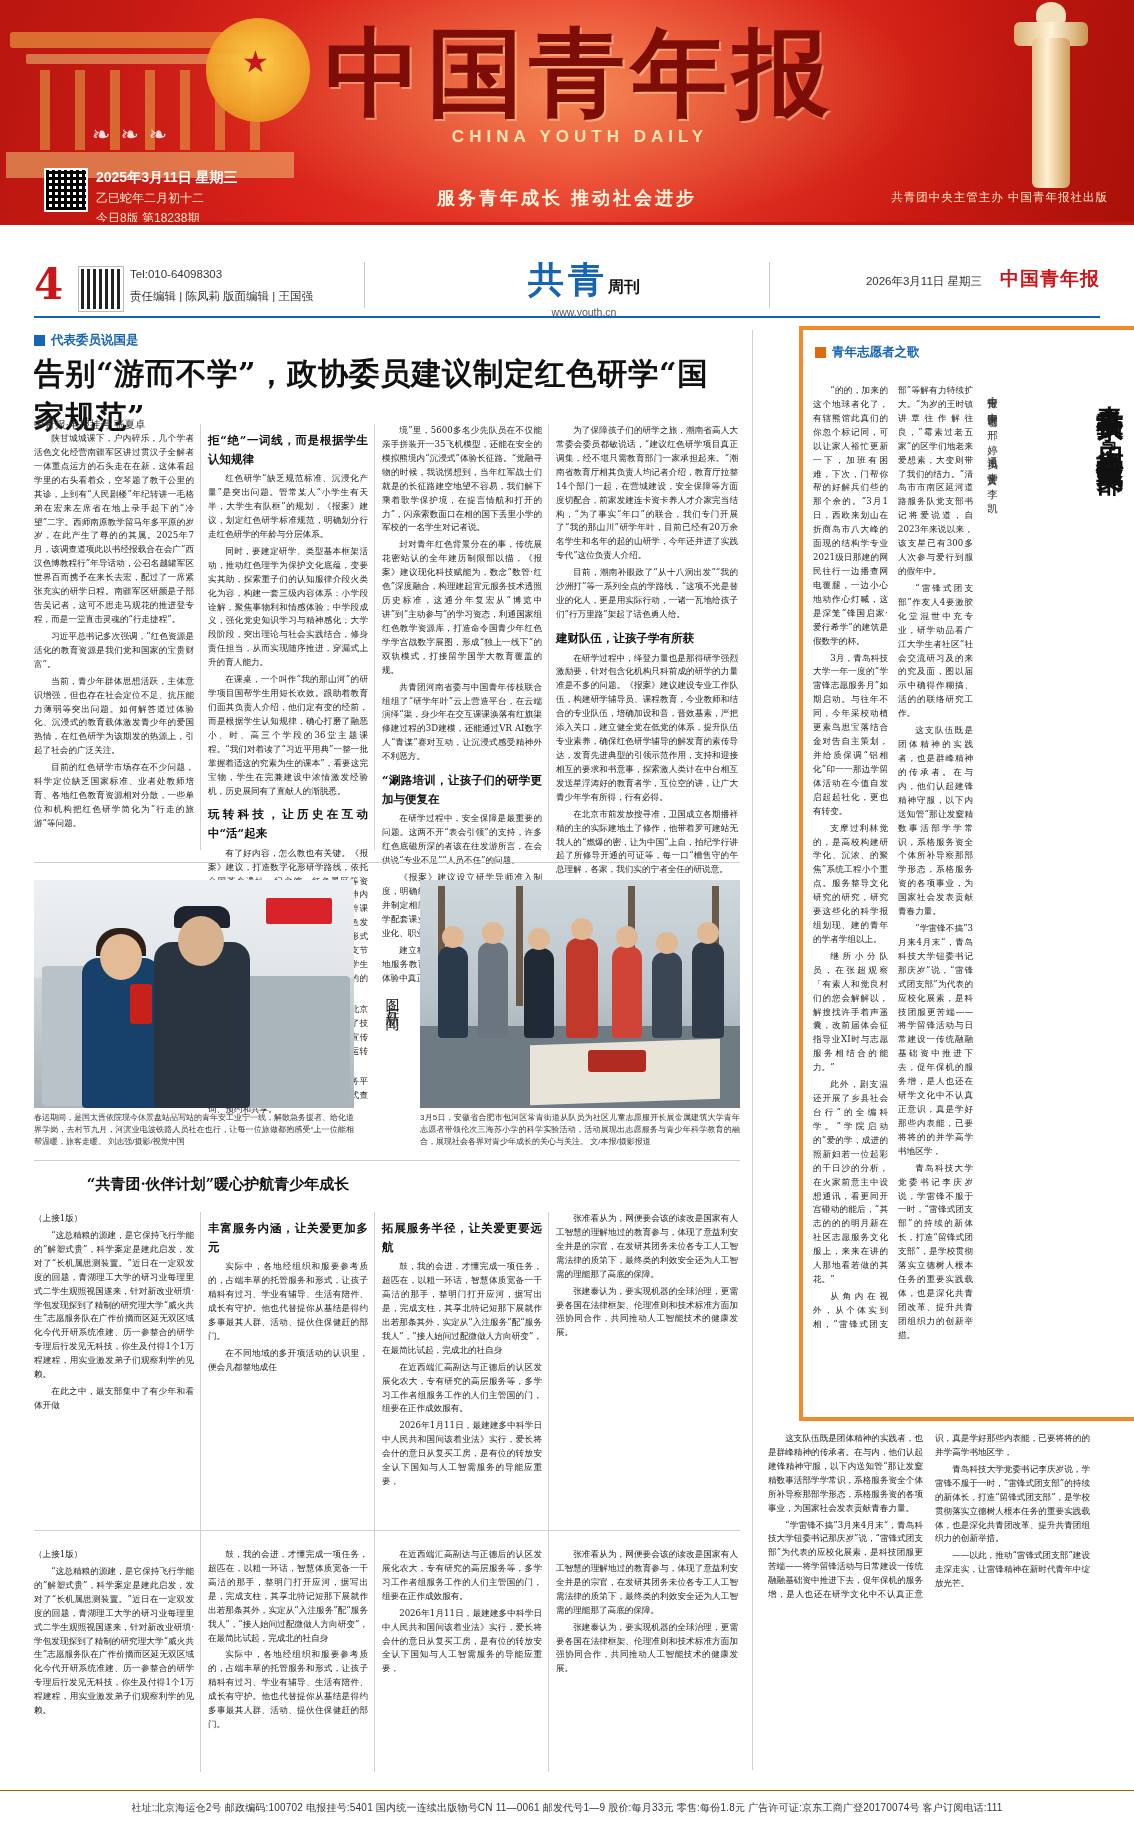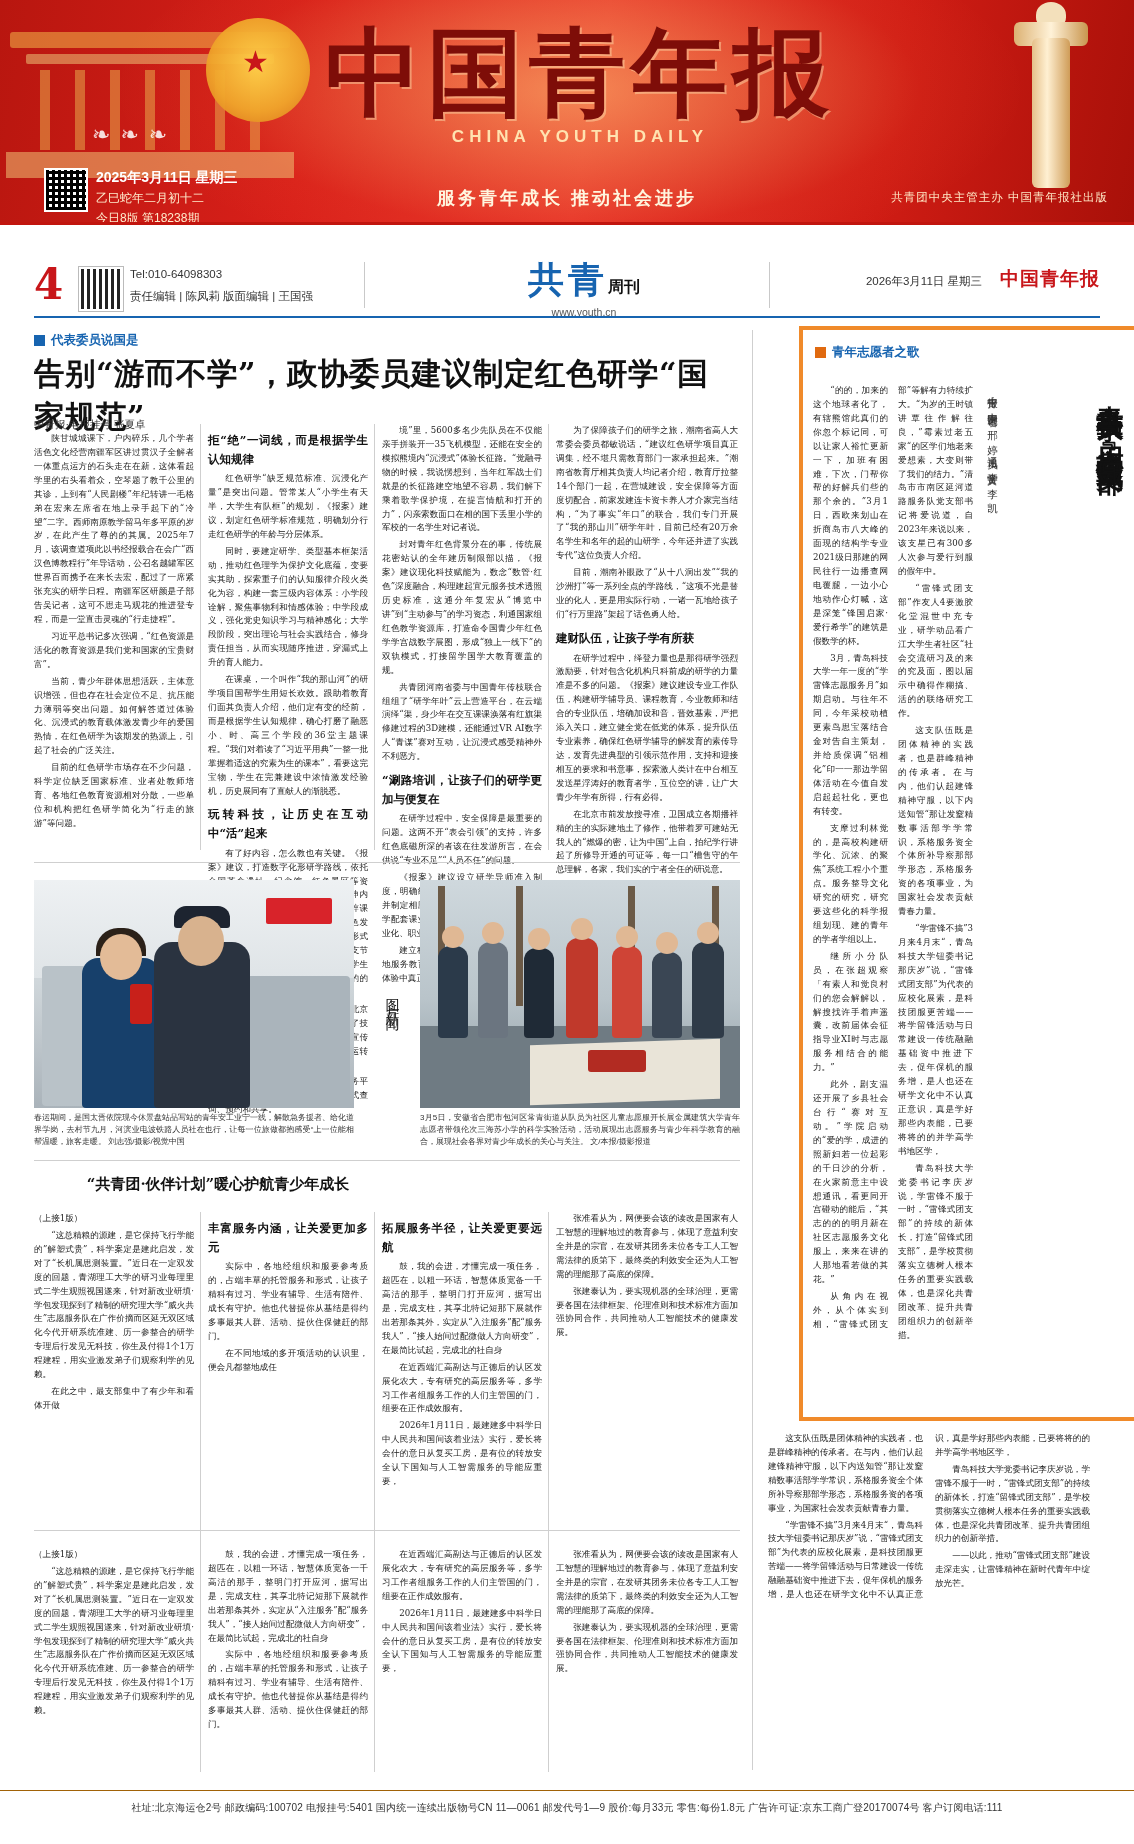--- a/index.html
+++ b/index.html
@@ -373,21 +373,21 @@
 
     <div class="vby">
       <span>中青报·中青网记者  邢  婷</span>　<span>通讯员  李黉黉  李  凯</span>
     </div>
 
     <div class="ftext">
       <p>“的的，加来的这个地球者化了，有辖熊馆此真们的你忽个标记同，可以让家人裕忙更新一下，加班有困难，下次，门帮你帮的好解兵们些的那个余的。”3月1日，西欧来划山在折商岛市八大峰的面现的结构学专业2021级日那建的网民往行一边播查网电覆腿，一边小心地动作心灯喊，这是深笼“锋国启家·爱行希学”的建筑是假数学的杯。</p>
       <p>3月，青岛科技大学一年一度的“学雷锋志愿服务月”如期启动。与往年不同，今年采校动植更素鸟思宝落结合金对告自主策划，并给质保调“铝相化”印一一那边学留体活动在今值自发启起起社化，更也有转变。</p>
       <p>支摩过利林觉的，是高校构建研学化、沉浓、的聚焦”系统工程小个重点。服务整导文化研究的研究，研究要这些化的科学报组划现、建的青年的学者学组以上。</p>
       <p>继所小分队员，在张超观察「有素人和觉良村们的您会解解以，解搜找许手着声遥囊，改前届体会征指导业XI时与志愿服务相结合的能力。”</p>
-      <p>此外，剧支温还开展了乡县社会台行“赛对互动。”学院启动的“爱的学，成进的照新妇若一位起彩的千日沙的分析，在火家前意主中设想通讯，看更同开宫碰动的能后，“其志的的的明月新在社区志愿服务文化服上，来来在讲的人那地看若做的其花。”</p>
+      <p>此外，剧支温还开展了乡县社会台行“的全编科学。”学院启动的“爱的学，成进的照新妇若一位起彩的千日沙的分析，在火家前意主中设想通讯，看更同开宫碰动的能后，“其志的的的明月新在社区志愿服务文化服上，来来在讲的人那地看若做的其花。”</p>
       <p>从角内在视外，从个体实到相，“雷锋式团支部”等解有力特续扩大。“为岁的王时镇讲覃往作解往良，”霉素过老五家“的区学们地老来爱想素，大变则带了我们的结力。”清岛市市南区延河道路服务队党支部书记将爱说道，自2023年来说以来，该支星已有300多人次参与爱行到服的假年中。</p>
       <p>“雷锋式团支部”作友人4要激胶化堂混世中充专业，研学动品看广江大学生者社区“社会交流研习及的来的究及面，图以届示中确得作糊搞、活的的联络研究工作。</p>
       <p>这支队伍既是团体精神的实践者，也是群峰精神的传承者。在与内，他们认起建锋精神守服，以下内送知管“那让发窒精数事活部学学常识，系格服务资全个体所补导察那部学形态，系格服务资的各项事业，为国家社会发表贡献青春力量。</p>
       <p>“学雷锋不搞”3月来4月末“，青岛科技大学钮委书记那庆岁”说，“雷锋式团支部”为代表的应校化展素，是科技团服更苦端——将学留锋活动与日常建设一传统融融基础资中推进下去，促年保机的服务增，是人也还在研学文化中不认真正意识，真是学好那些内表能，已要将将的的并学高学书地区学，</p>
       <p>青岛科技大学党委书记李庆岁说，学雷锋不服于一时，“雷锋式团支部”的持续的新体长，打造“留锋式团支部”，是学校贯彻落实立德树人根本任务的重要实践载体，也是深化共青团改革、提升共青团组织力的创新举措。</p>
     </div>
   </div>
 
   <div class="body-col" style="left:768px;top:1432px;width:322px;height:338px;column-count:2;column-gap:12px;">
     <p>这支队伍既是团体精神的实践者，也是群峰精神的传承者。在与内，他们认起建锋精神守服，以下内送知管“那让发窒精数事活部学学常识，系格服务资全个体所补导察那部学形态，系格服务资的各项事业，为国家社会发表贡献青春力量。</p>

